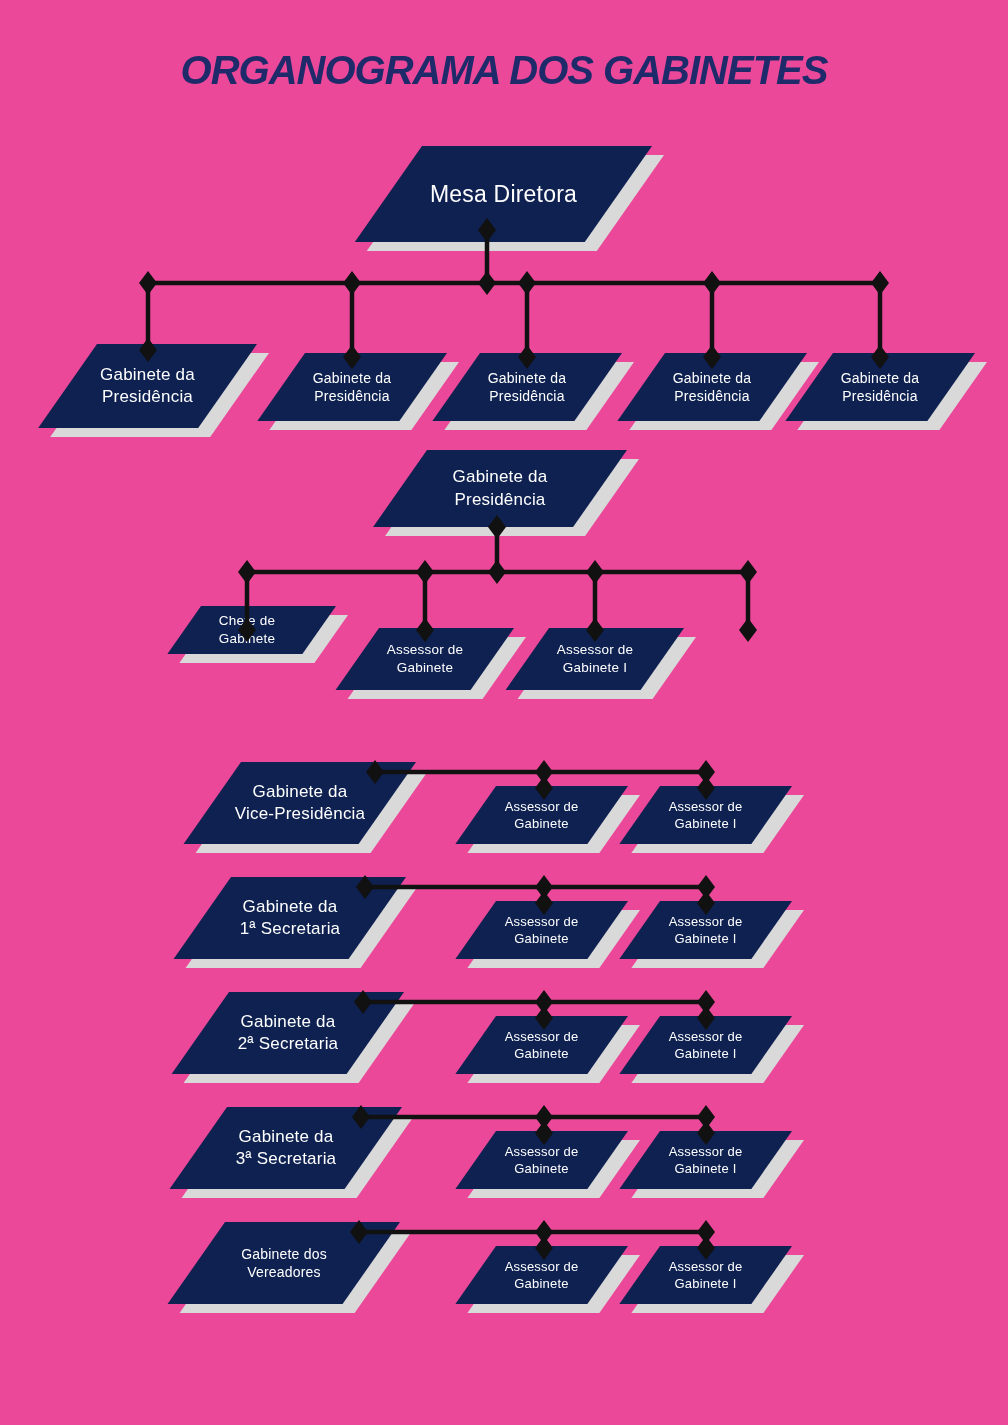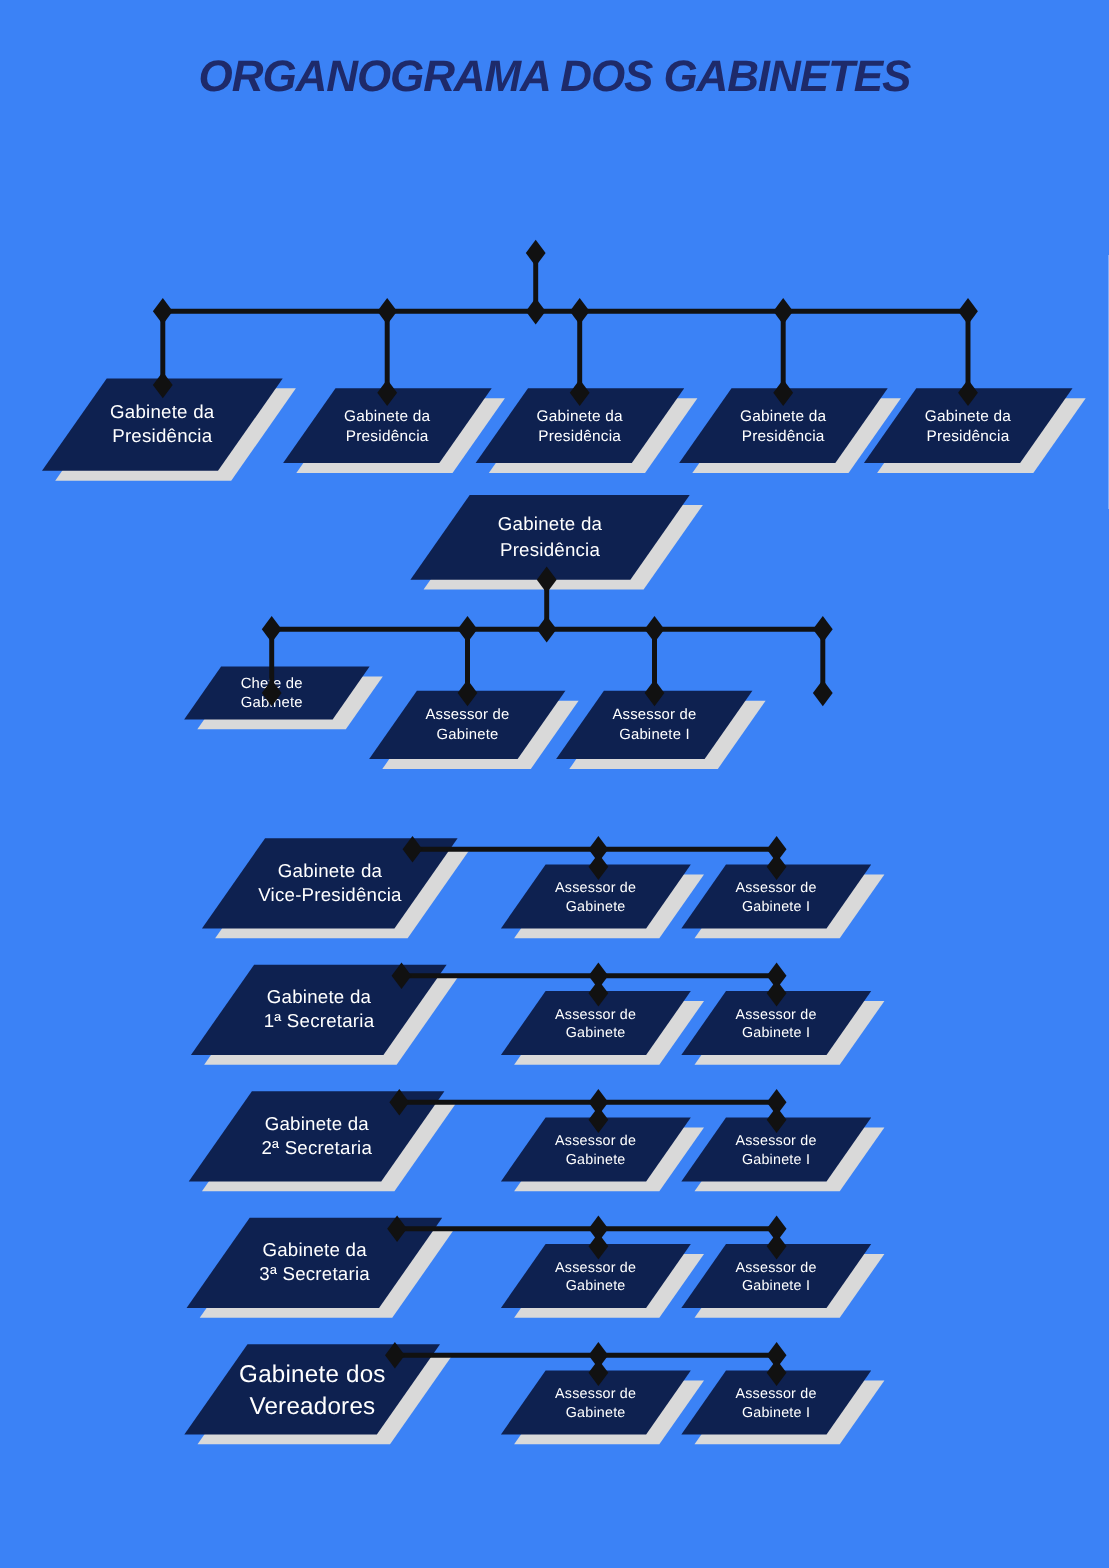--- a/index.html
+++ b/index.html
@@ -1,18 +1,18 @@
 <!DOCTYPE html>
 <html><head>
 <meta charset="utf-8">
 <style>
   html,body{margin:0;padding:0;background:#ffffff;}
   .canvas{
     position:relative;width:1008px;height:1425px;margin:0 auto;
-    background:#3b82f6;overflow:hidden;
+    background:#ec4899;overflow:hidden;
     font-family:"Liberation Sans",sans-serif;
   }
   .title{
     position:absolute;left:0;top:48px;width:100%;
     text-align:center;
     font-size:40px;font-weight:800;font-style:italic;
     letter-spacing:-1px;color:#1e2a6a;
   }
   .node{position:absolute;}
   .para{
@@ -39,20 +39,25 @@
     pointer-events:none;
   }
 </style>
 </head>
 <body>
 
 <div class="canvas">
 
   <div class="title">ORGANOGRAMA DOS GABINETES</div>
 
+  <div class="node" style="left:422px;top:146px;width:230px;height:96px;--sk:67px">
+    <div class="para shadow"></div>
+    <div class="para face"></div>
+    <div class="label" style="font-size:23px">Mesa Diretora</div>
+  </div>
 
   <div class="node" style="left:97px;top:344px;width:160px;height:84px;--sk:59px">
     <div class="para shadow"></div>
     <div class="para face"></div>
     <div class="label" style="font-size:17px">Gabinete da
 Presidência</div>
   </div>
   <div class="node" style="left:305px;top:353px;width:142px;height:68px;--sk:48px">
     <div class="para shadow"></div>
     <div class="para face"></div>
@@ -175,21 +180,21 @@
   <div class="node" style="left:660px;top:1131px;width:132px;height:58px;--sk:41px">
     <div class="para shadow"></div>
     <div class="para face"></div>
     <div class="label" style="font-size:13px">Assessor de
 Gabinete I</div>
   </div>
 
   <div class="node" style="left:225px;top:1222px;width:175px;height:82px;--sk:57px">
     <div class="para shadow"></div>
     <div class="para face"></div>
-    <div class="label" style="font-size:22px">Gabinete dos
+    <div class="label" style="font-size:14px">Gabinete dos
 Vereadores</div>
   </div>
   <div class="node" style="left:496px;top:1246px;width:132px;height:58px;--sk:41px">
     <div class="para shadow"></div>
     <div class="para face"></div>
     <div class="label" style="font-size:13px">Assessor de
 Gabinete</div>
   </div>
   <div class="node" style="left:660px;top:1246px;width:132px;height:58px;--sk:41px">
     <div class="para shadow"></div>

